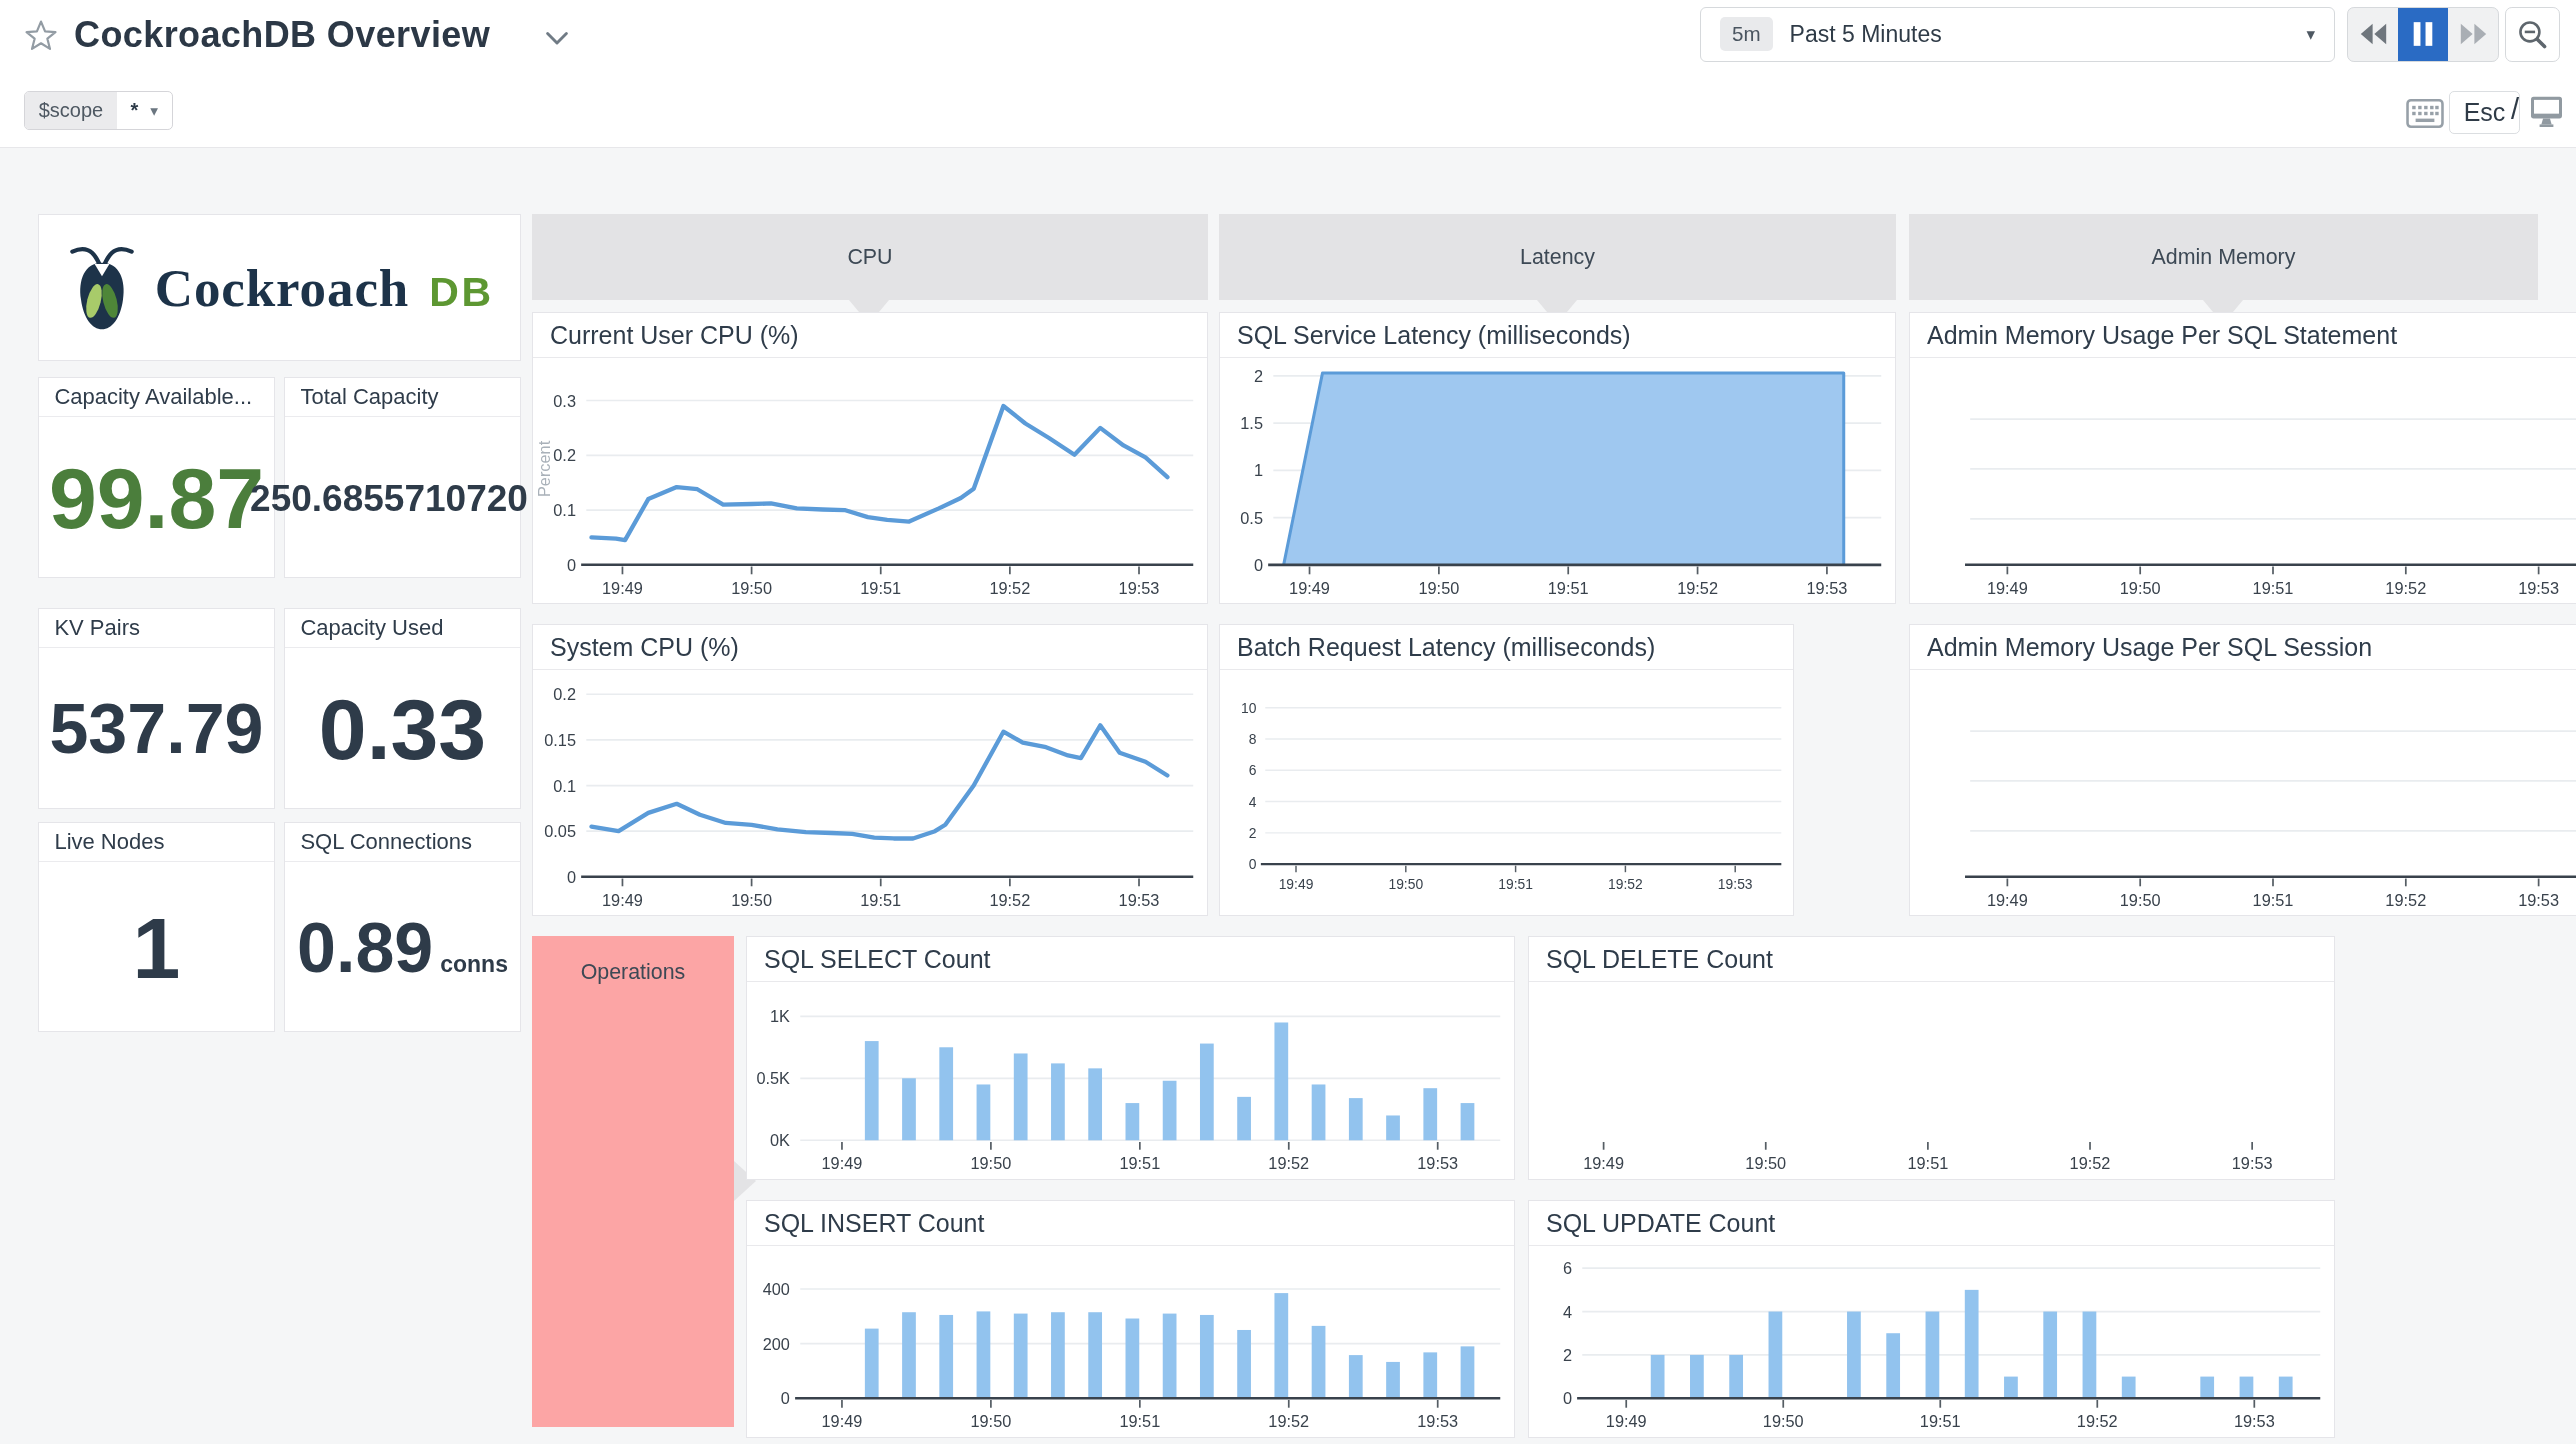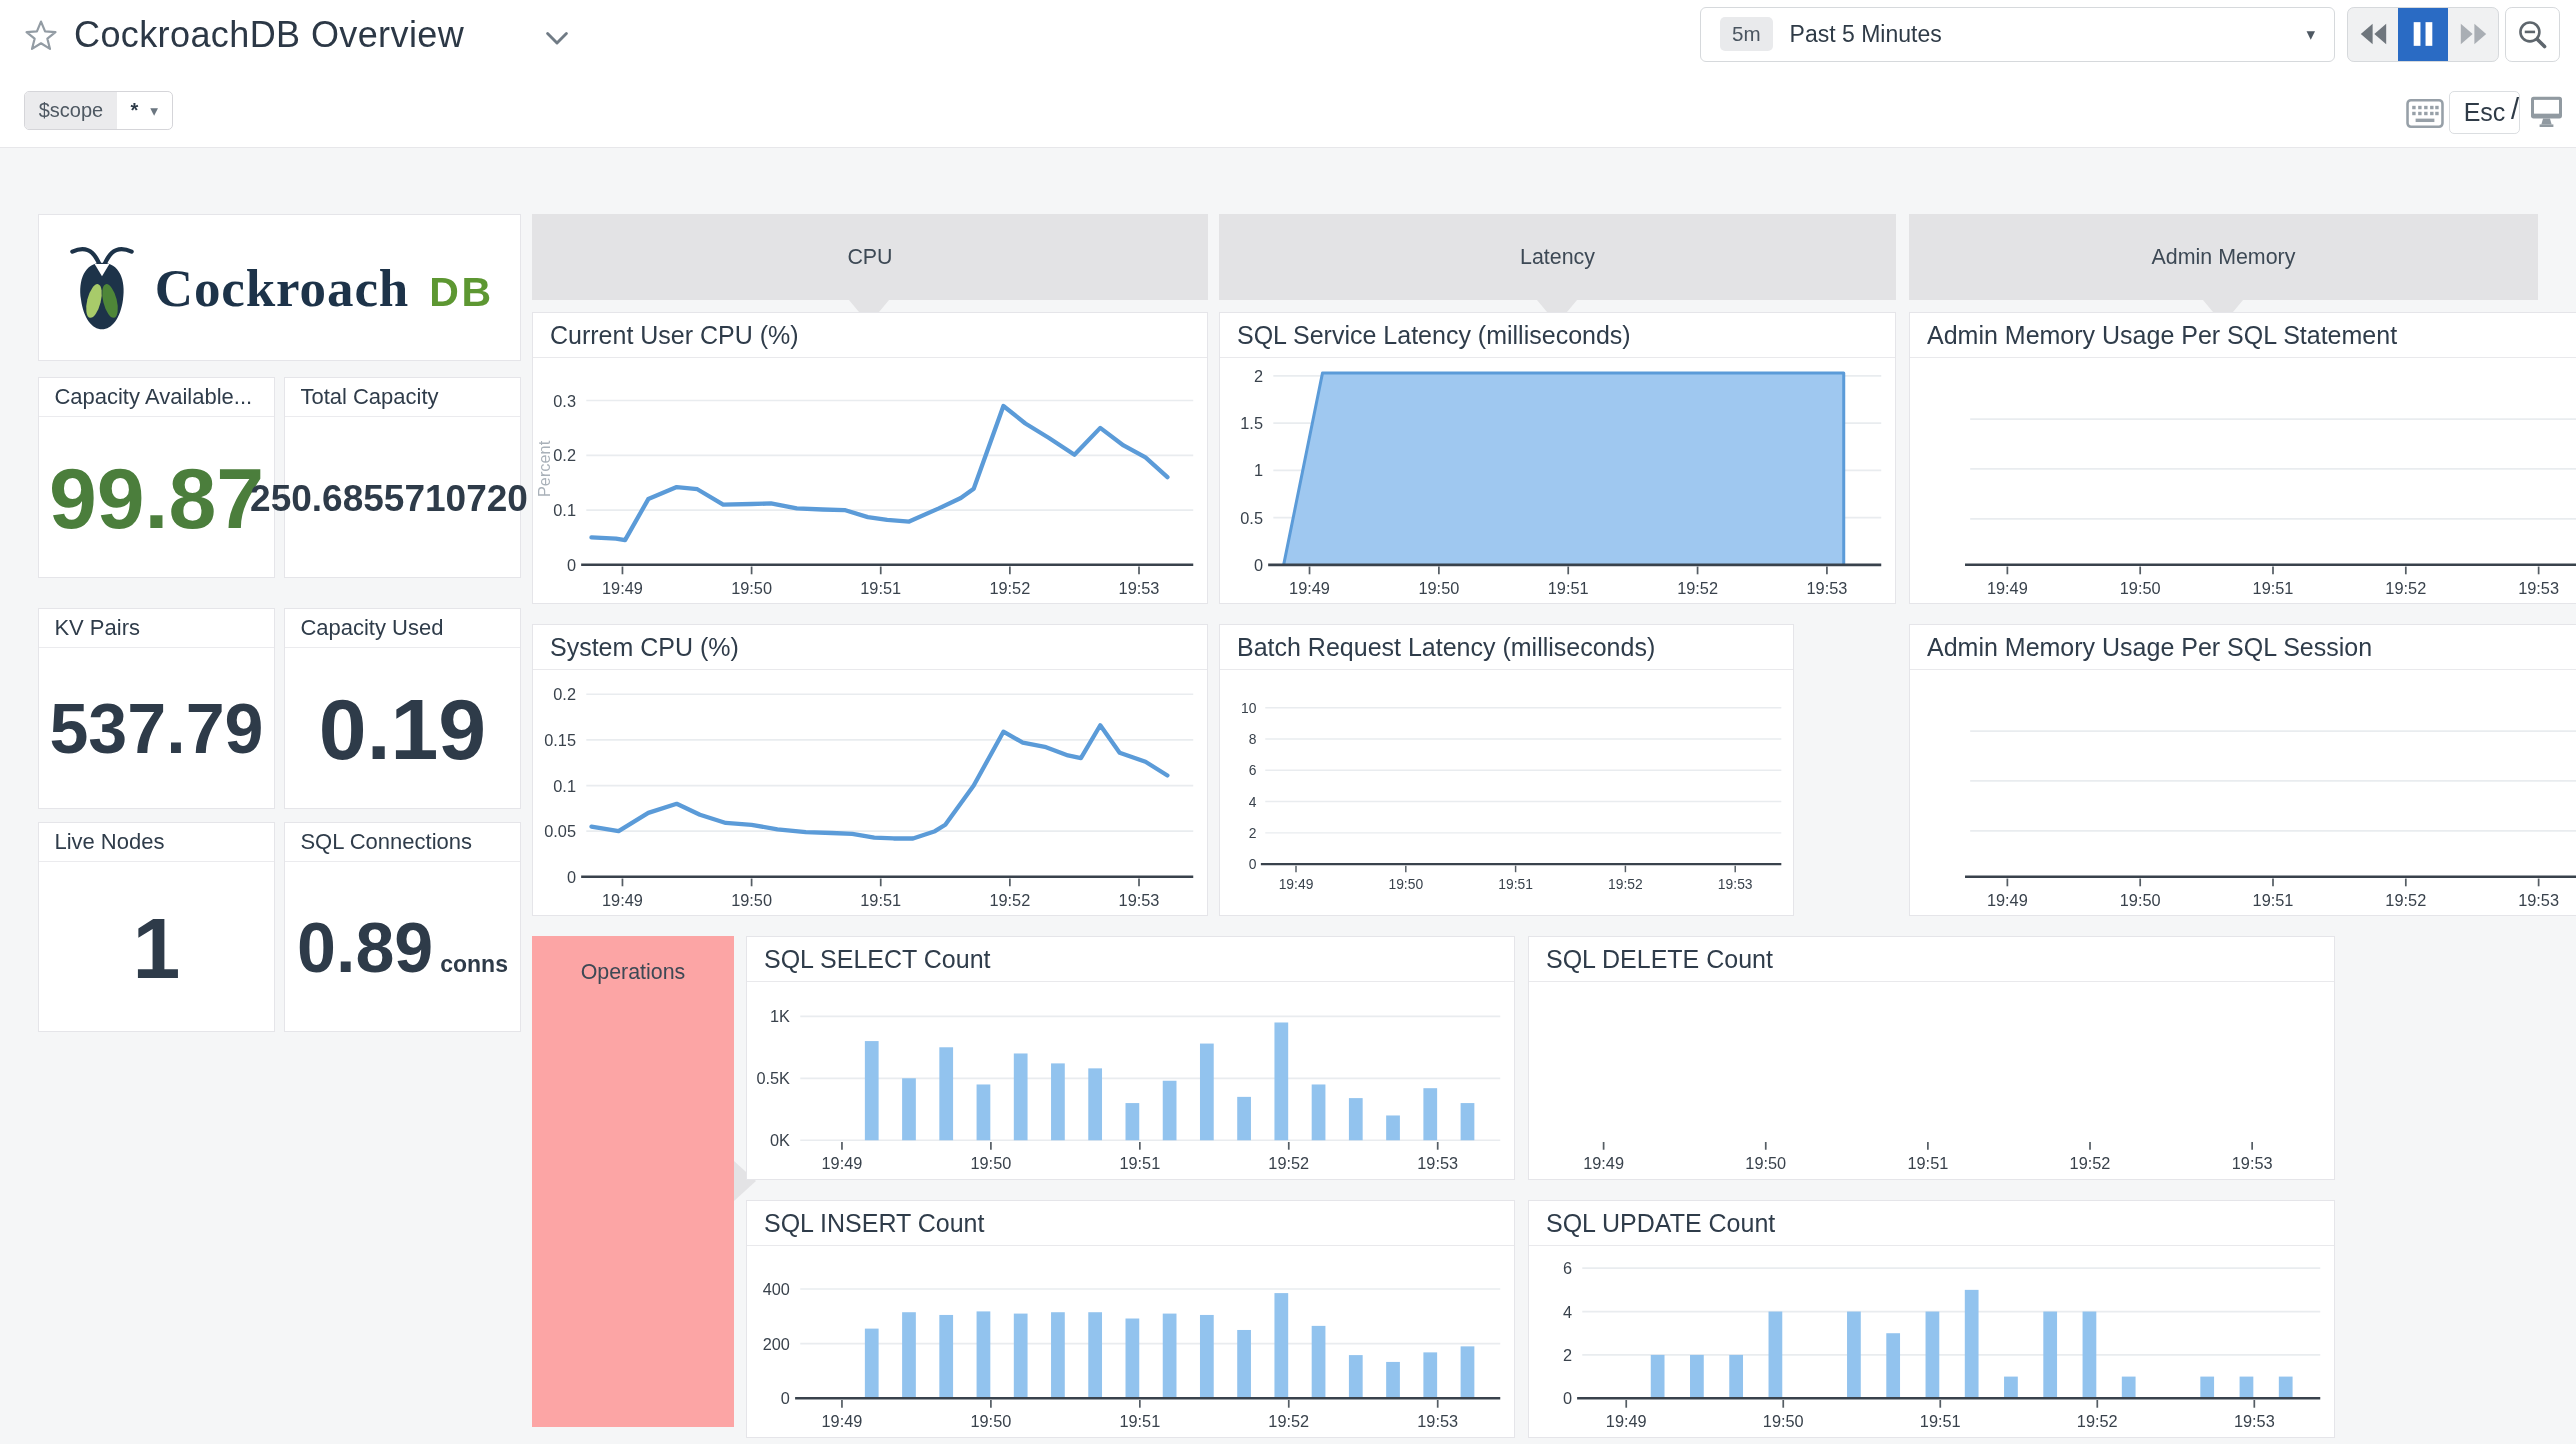--- a/index.html
+++ b/index.html
@@ -6,21 +6,21 @@
   html,body { background:#fff; }
   #root {
     position:relative; width:2576px; height:1444px; overflow:hidden;
     font-family:"Liberation Sans", sans-serif; color:#2d3a48; background:#ffffff;
   }
   .content-bg { position:absolute; left:0; top:147px; width:2576px; height:1297px;
     background:#f5f6f7; border-top:1.7px solid #e7e7ea; }
 
   
   .star { position:absolute; left:24px; top:19px; width:34px; height:34px; }
-  .page-title { position:absolute; left:74px; top:13.7px; font-size:36px; font-weight:400; color:#2c3846; letter-spacing:0.4px; }
+  .page-title { position:absolute; left:74px; top:13.7px; font-size:36px; font-weight:700; color:#2c3846; letter-spacing:0.4px; }
   .title-chevron { position:absolute; left:545px; top:31px; width:24px; height:15.4px; }
 
   .scope-ctl { position:absolute; left:24px; top:91px; height:39px; display:flex; align-items:stretch;
     border:1.7px solid #d5d5d9; border-radius:5.1px; overflow:hidden; background:#fff; font-size:20px; }
   .scope-name { background:#ebebed; color:#4e5862; display:flex; align-items:center; padding:0 13.7px; }
   .scope-value { display:flex; align-items:center; gap:12px; padding:0 13.7px; color:#2d3a48; font-weight:600; }
   .scope-caret { font-size:15.4px; color:#6b7680; font-weight:400; }
 
   .time-combo { position:absolute; left:1700px; top:6.9px; width:635px; height:55px; background:#fff;
     border:1.7px solid #d6d9dc; border-radius:6px; display:flex; align-items:center; padding:0 19px; gap:17px; }
@@ -210,21 +210,21 @@
   </div>
   <div class="card pos-s3">
     <div class="card-title">KV Pairs</div>
     <div class="card-body">
         <div class="stat-value v-lg">537.79</div>
       </div>
   </div>
   <div class="card pos-s4">
     <div class="card-title">Capacity Used</div>
     <div class="card-body">
-        <div class="stat-value v-xl">0.19</div>
+        <div class="stat-value v-xl">0.33</div>
       </div>
   </div>
   <div class="card pos-s5">
     <div class="card-title">Live Nodes</div>
     <div class="card-body">
         <div class="stat-value v-xl">1</div>
       </div>
   </div>
   <div class="card pos-s6">
     <div class="card-title">SQL Connections</div>

